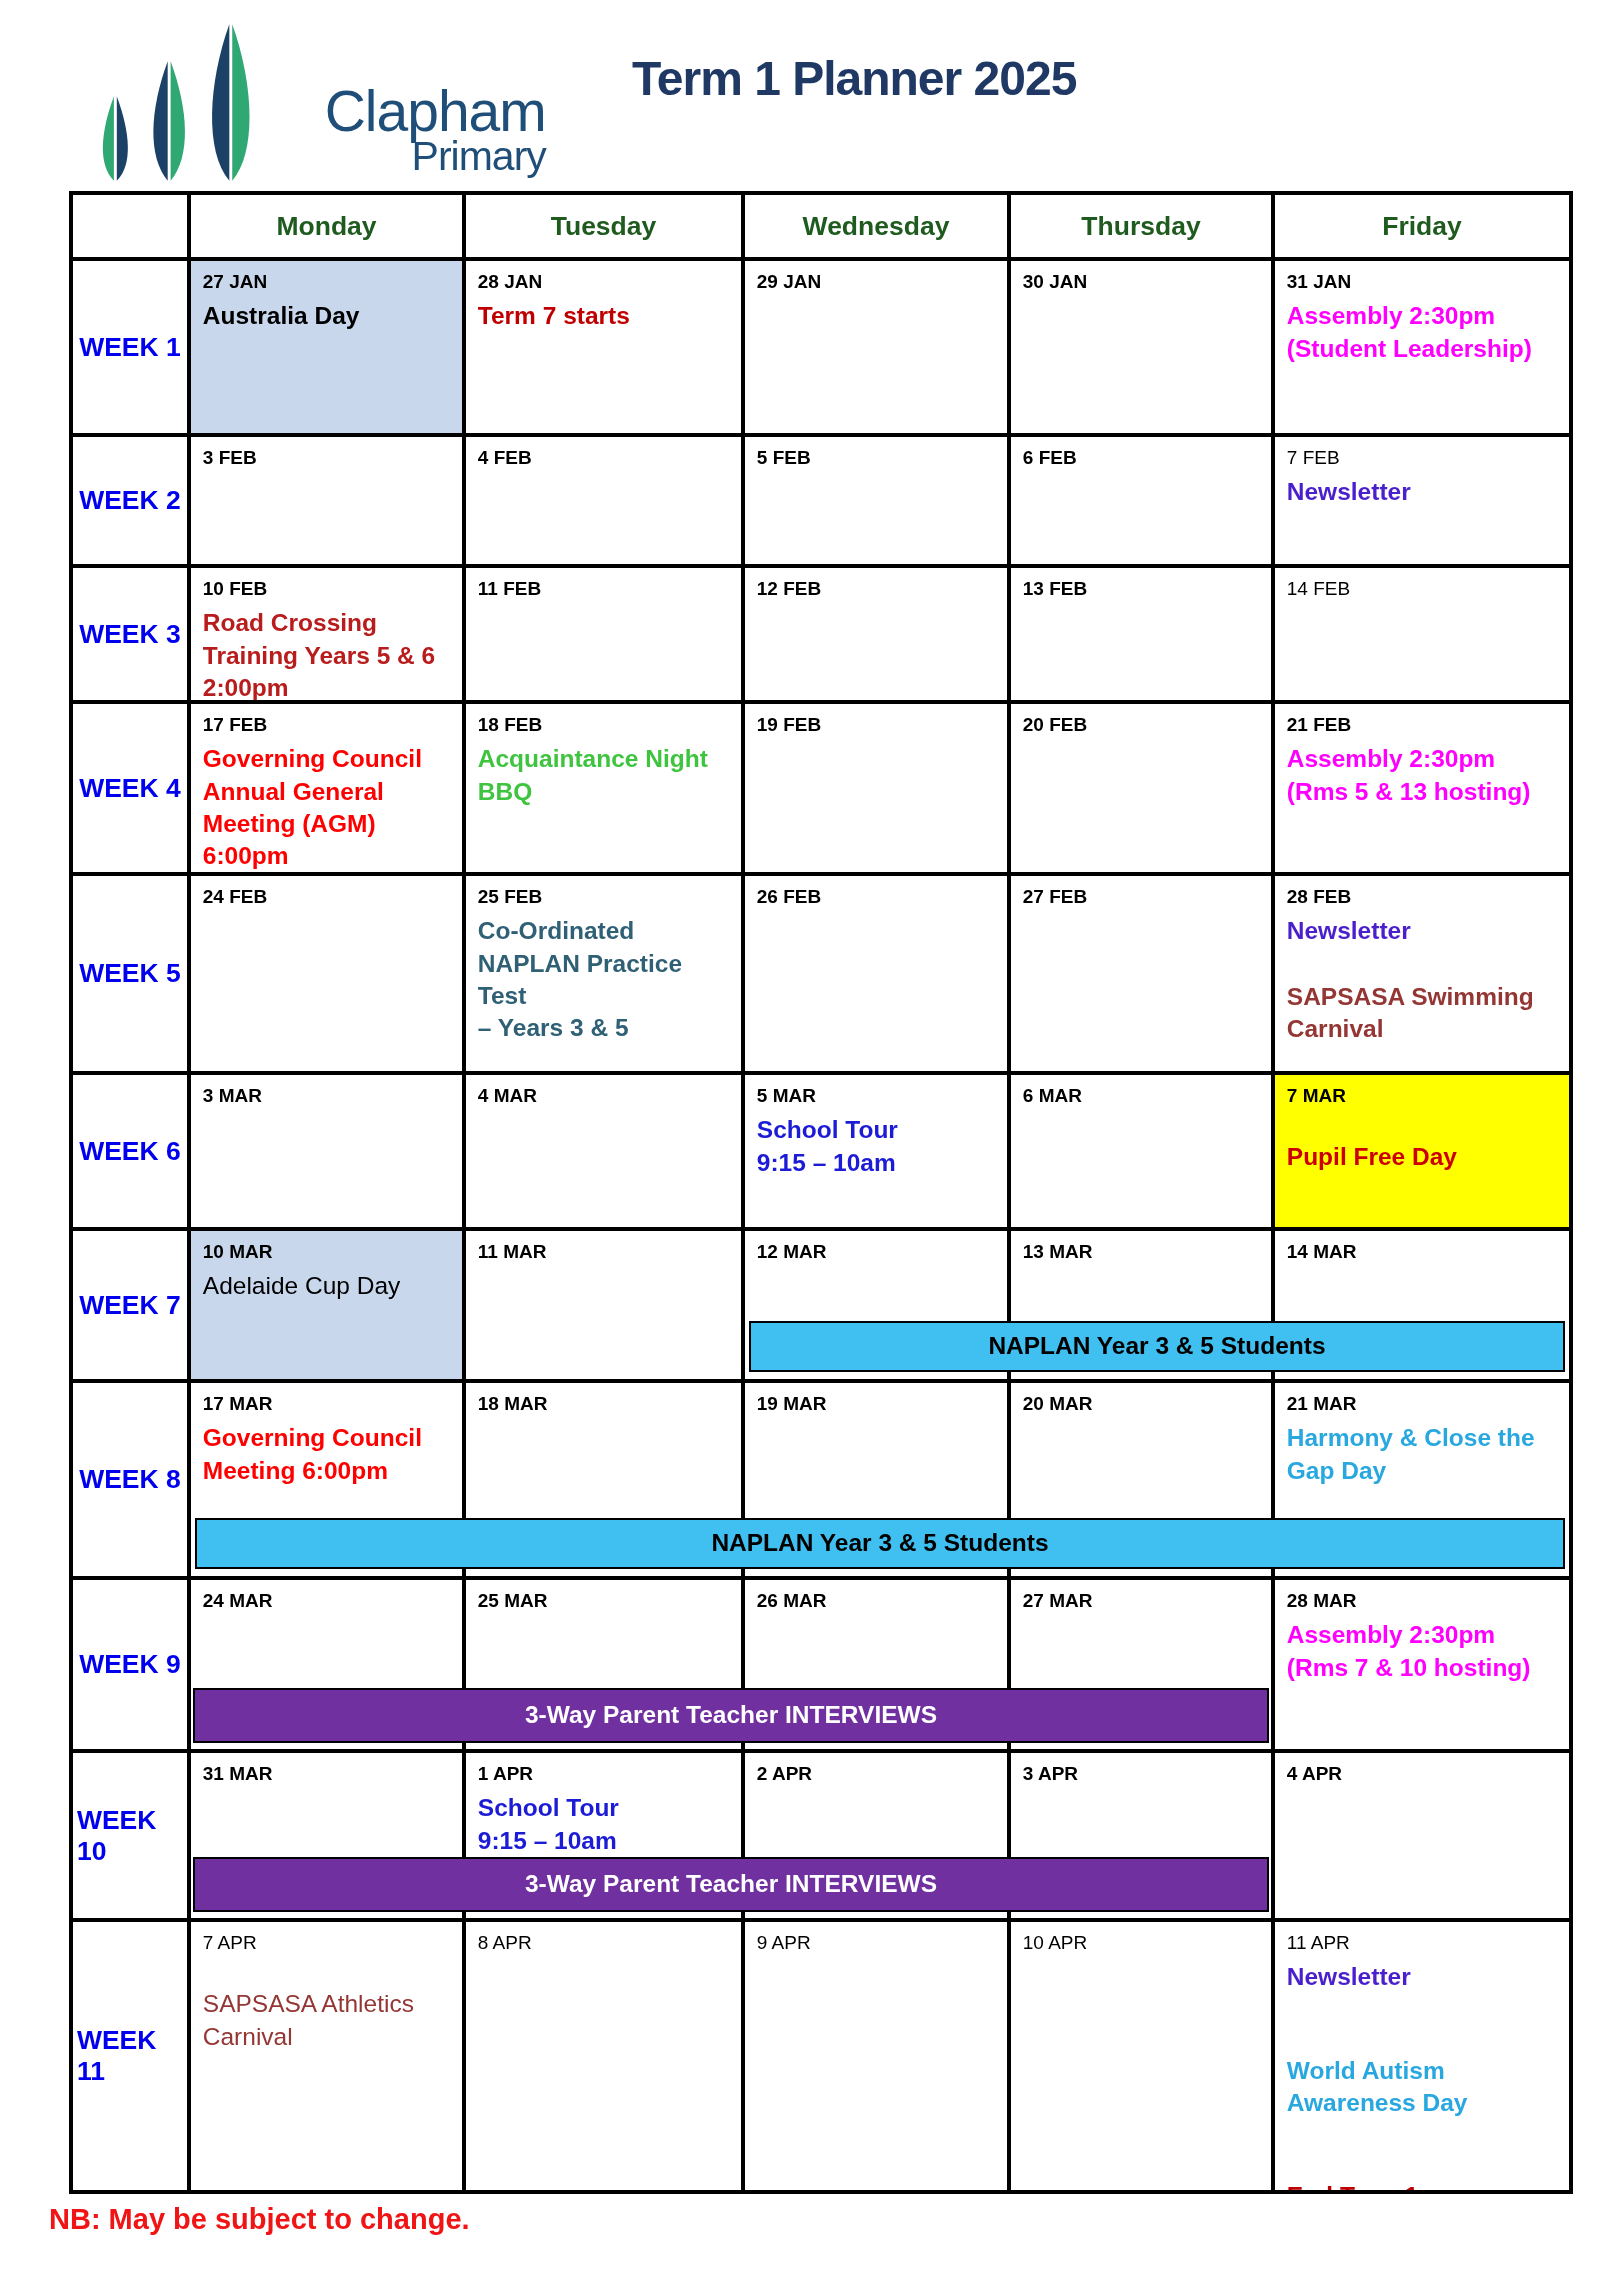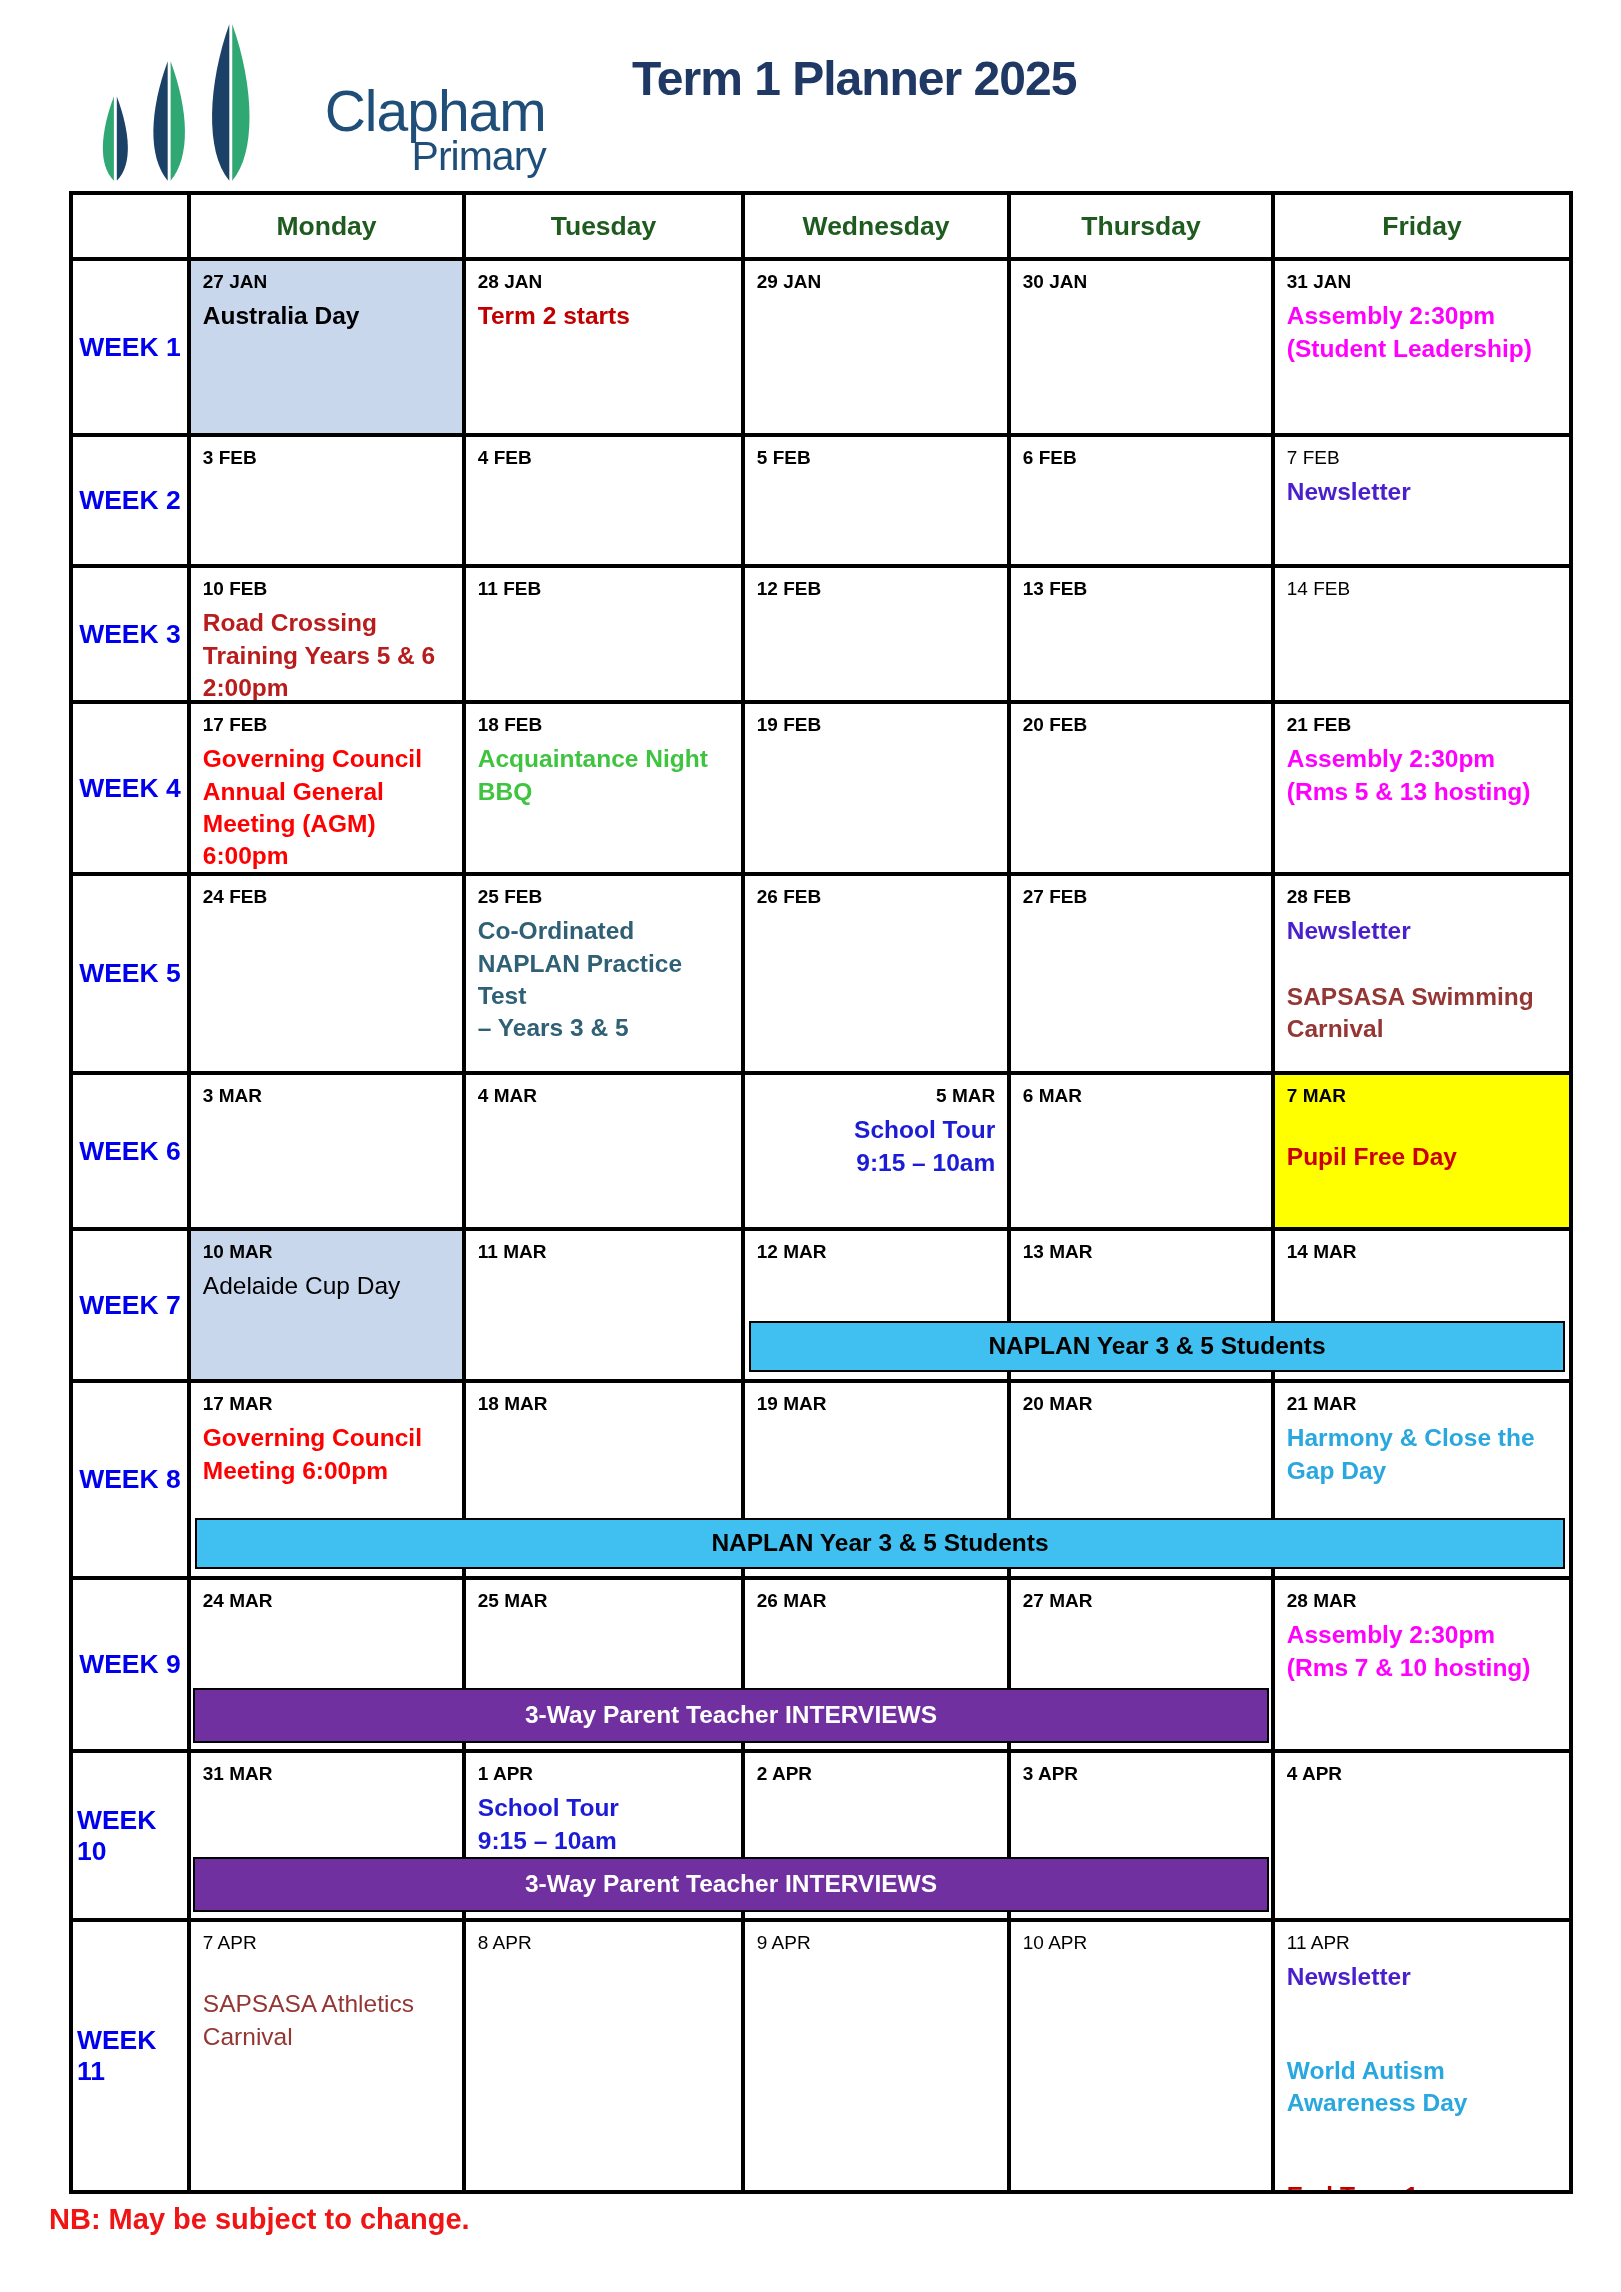--- a/index.html
+++ b/index.html
@@ -78,21 +78,21 @@
     <div class="cell dayhead" style="grid-area: 1 / 3; color: rgb(31, 91, 31);">Tuesday</div>
     <div class="cell dayhead" style="grid-area: 1 / 5; color: rgb(31, 91, 31);">Thursday</div>
     <div class="cell dayhead" style="grid-area: 1 / 6; color: rgb(31, 91, 31);">Friday</div>
     <div class="cell weeklabel" style="grid-area: 2 / 1; color: rgb(0, 0, 238);">WEEK 1</div>
     <div class="cell " style="grid-area: 2 / 2; background: rgb(201, 215, 236);">
       <div class="date">27 JAN</div>
       <div class="evt" style="color: rgb(0, 0, 0);">Australia Day</div>
     </div>
     <div class="cell " style="grid-area: 2 / 3;">
       <div class="date">28 JAN</div>
-      <div class="evt" style="color: rgb(192, 0, 0);">Term 2 starts</div>
+      <div class="evt" style="color: rgb(192, 0, 0);">Term 7 starts</div>
     </div>
     <div class="cell " style="grid-area: 2 / 4;">
       <div class="date">29 JAN</div>
     </div>
     <div class="cell " style="grid-area: 2 / 5;">
       <div class="date">30 JAN</div>
     </div>
     <div class="cell " style="grid-area: 2 / 6;">
       <div class="date">31 JAN</div>
       <div class="evt" style="color: rgb(255, 0, 255);">Assembly 2:30pm
@@ -180,21 +180,21 @@
       <div class="evt" style="color: rgb(148, 54, 52); margin-top: 33px;">SAPSASA Swimming
 Carnival</div>
     </div>
     <div class="cell weeklabel" style="grid-area: 7 / 1; color: rgb(0, 0, 238);">WEEK 6</div>
     <div class="cell " style="grid-area: 7 / 2;">
       <div class="date">3 MAR</div>
     </div>
     <div class="cell " style="grid-area: 7 / 3;">
       <div class="date">4 MAR</div>
     </div>
-    <div class="cell " style="grid-area: 7 / 4; text-align: right;">
+    <div class="cell " style="grid-area: 7 / 4;">
       <div class="date">5 MAR</div>
       <div class="evt" style="color: rgb(28, 28, 214);">School Tour
 9:15 – 10am</div>
     </div>
     <div class="cell " style="grid-area: 7 / 5;">
       <div class="date">6 MAR</div>
     </div>
     <div class="cell " style="grid-area: 7 / 6; background: rgb(255, 255, 0);">
       <div class="date">7 MAR</div>
       <div class="evt" style="color: rgb(204, 0, 0); margin-top: 33px;">Pupil Free Day</div>

